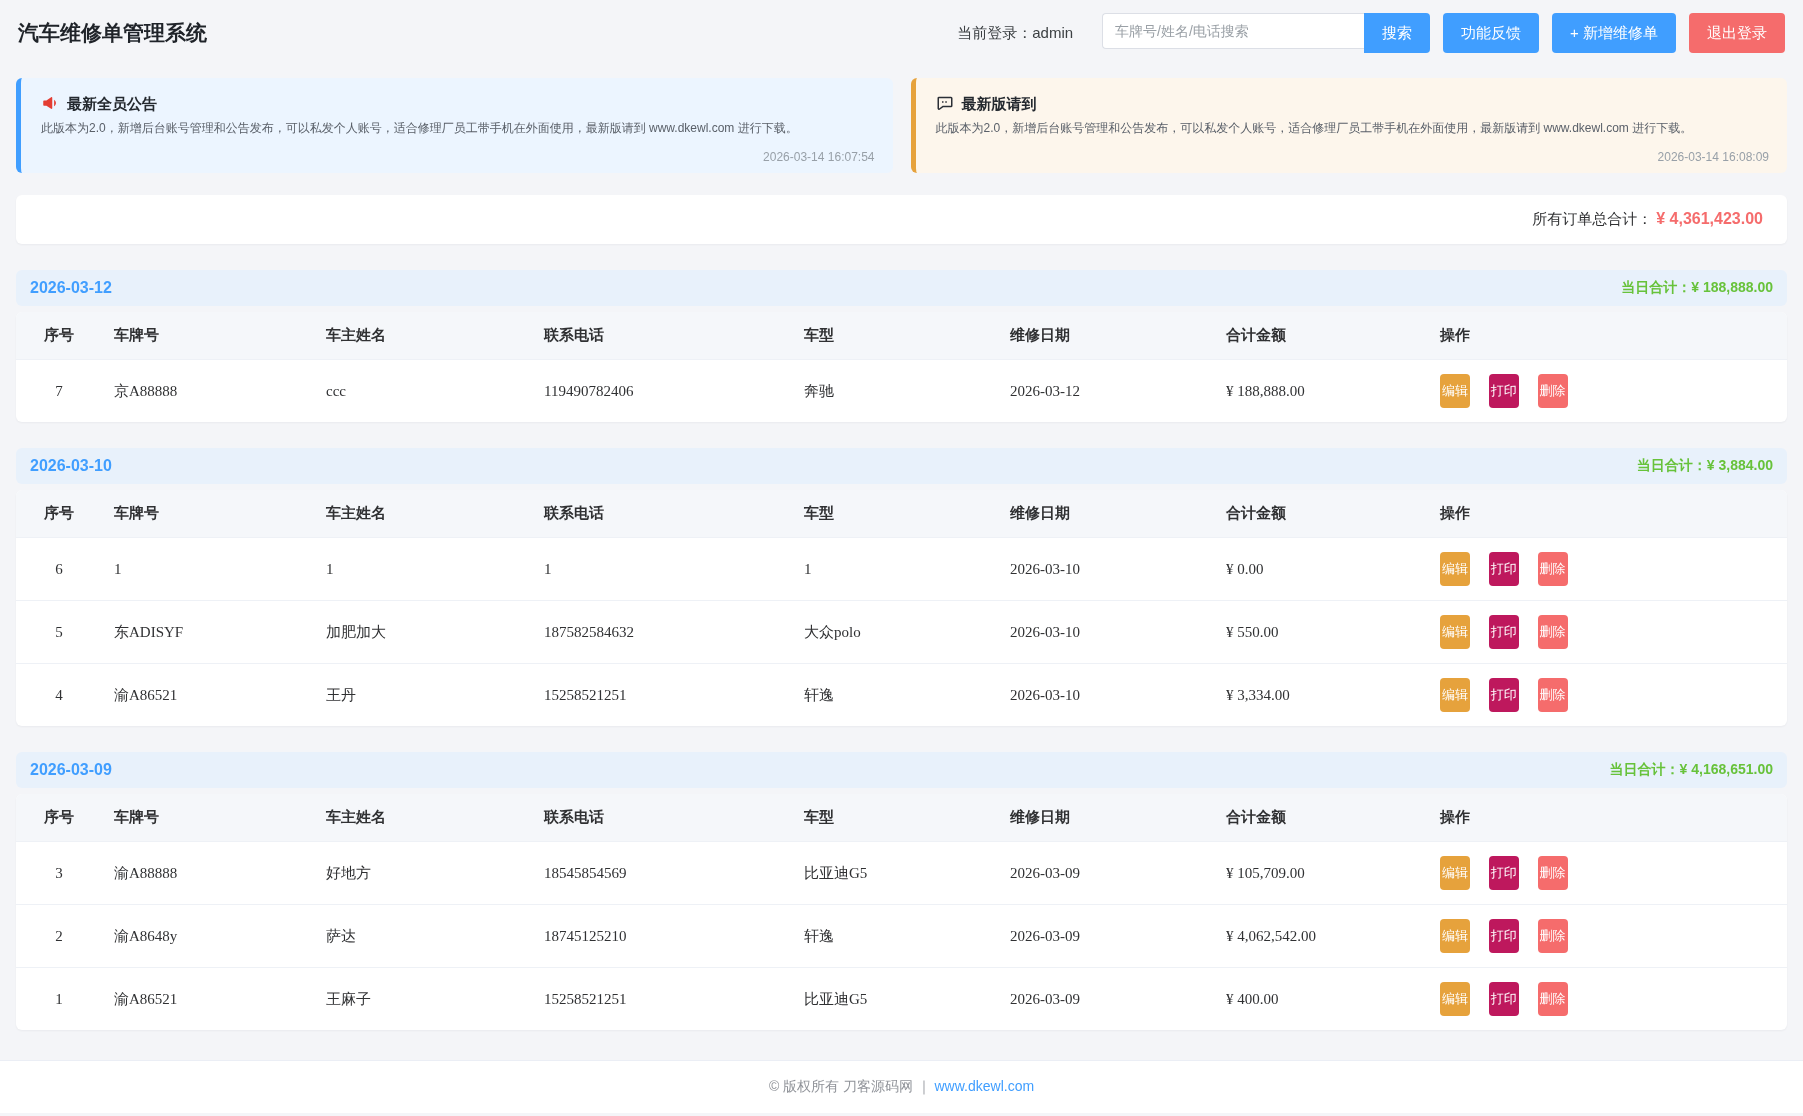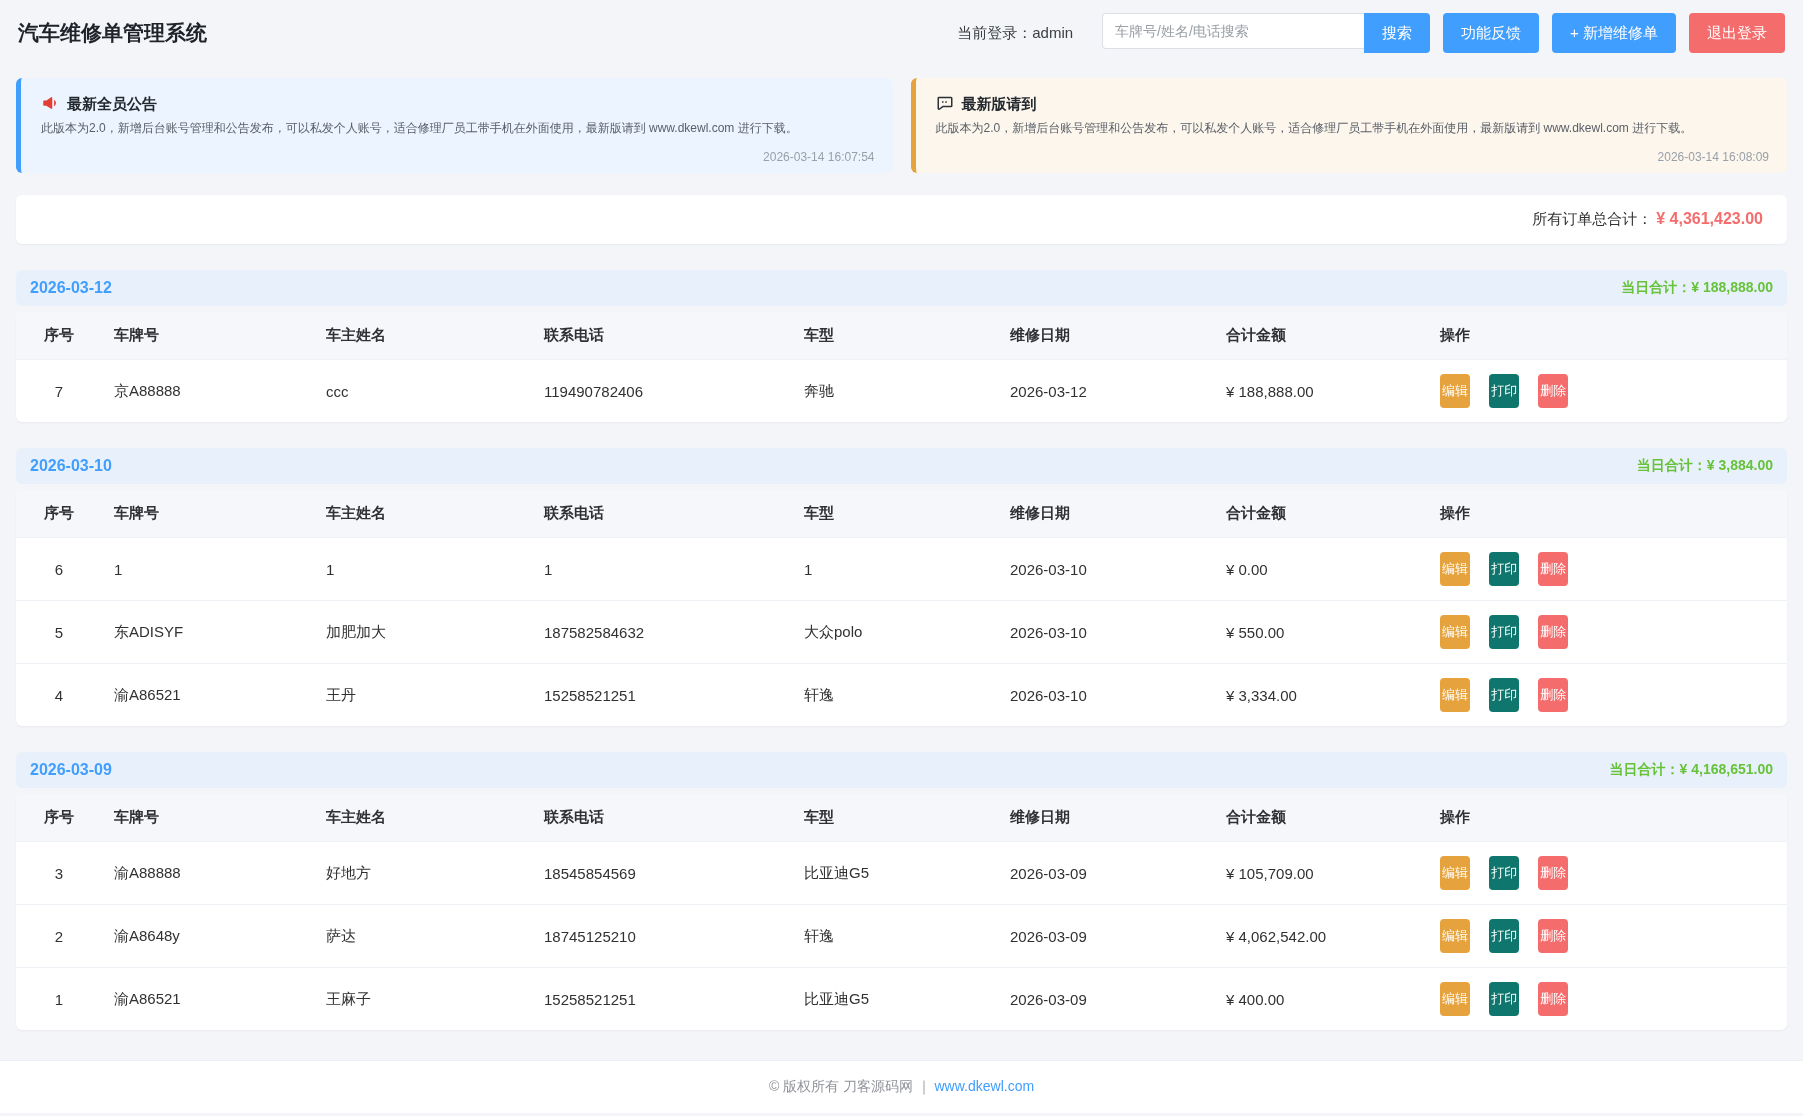--- a/index.html
+++ b/index.html
@@ -34,35 +34,35 @@
   .card { background:#fff; border-radius:6px; box-shadow:0 1px 2px rgba(31,45,61,.05); }
   .summary-card { margin:22px 16px 12px; padding:15px 24px; text-align:right; font-size:15px; color:#303133; }
   .summary-amount { color:#f56c6c; font-weight:bold; font-size:16px; margin-left:4px; }
   
   main { padding:0 16px; }
   .group { margin-top:26px; }
   .group-bar { display:flex; justify-content:space-between; align-items:center; background:#e8f1fb; border-radius:6px; padding:9px 14px; margin-bottom:6px; }
   .group-date { color:#409eff; font-weight:bold; font-size:16px; }
   .group-total { color:#67c23a; font-weight:bold; font-size:14px; }
   .table-card { overflow:hidden; }
-  table.orders { width:100%; border-collapse:collapse; }
+  table.orders { width:100%; border-collapse:collapse;font-family:Liberation Serif, serif; }
   .orders th { background:#f5f7fa; text-align:left; font-size:15px; font-weight:bold; color:#303133; padding:14px 12px; }
   .orders td { font-size:15px; color:#303133; padding:20px 12px; border-top:1px solid #eef1f6; }
   .orders th:nth-child(1){ width:86px; text-align:center; }
   .orders th:nth-child(2){ width:212px; }
   .orders th:nth-child(3){ width:218px; }
   .orders th:nth-child(4){ width:260px; }
   .orders th:nth-child(5){ width:206px; }
   .orders th:nth-child(6){ width:216px; }
   .orders th:nth-child(7){ width:214px; }
   td.c-seq { text-align:center; }
   td.c-actions { padding-top:14px; padding-bottom:14px; }
   .btn-sm { border:none; border-radius:4px; color:#fff; font-size:13px; padding:8px 2px; margin-right:15px; cursor:pointer; font-family:inherit; }
   .btn-sm.warn { background:#e6a23c; }
-  .btn-sm.ok { background:#0f766e; }
+  .btn-sm.ok { background:#be185d; }
   .btn-sm.danger { background:#f56c6c; }
   
   footer { margin-top:30px; background:#fff; border-top:1px solid #ebeef5; text-align:center; padding:17px 0; font-size:14px; color:#909399; }
   footer a { color:#409eff; text-decoration:none; }
 </style>
 </head>
 <body>
 
 <header class="topbar">
   <h1 class="app-title">汽车维修单管理系统</h1>

